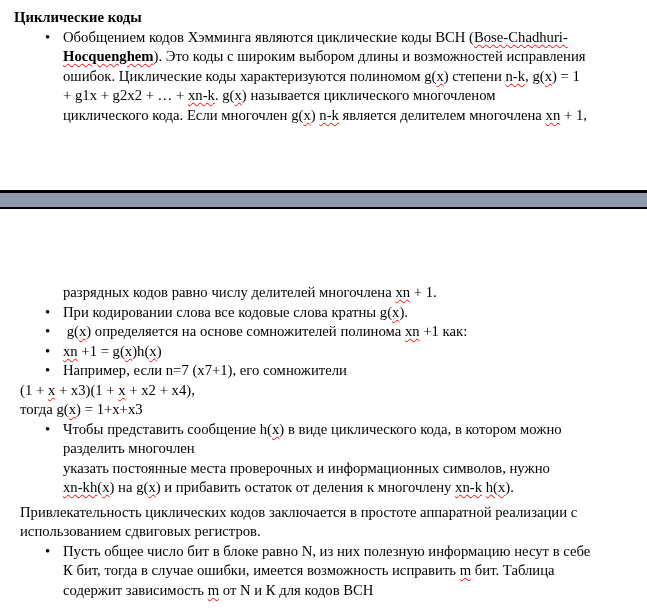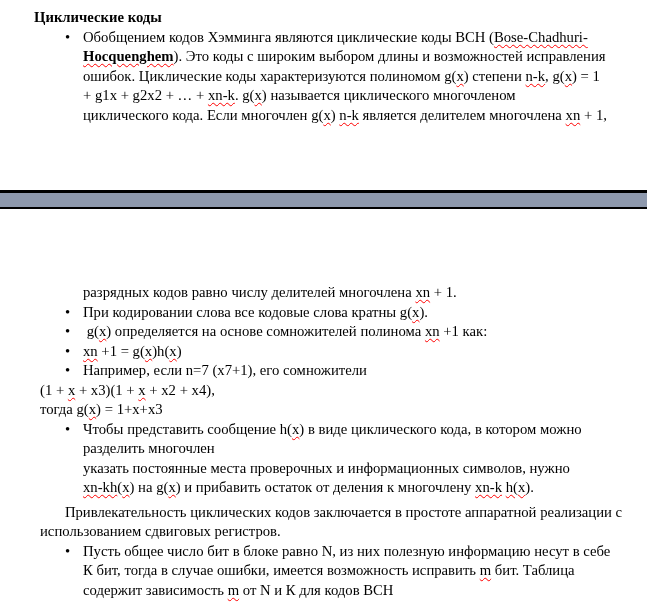--- a/index.html
+++ b/index.html
@@ -5,21 +5,21 @@
   * { margin: 0; padding: 0; box-sizing: border-box; }
   html, body { width: 647px; height: 616px; overflow: hidden; }
   body {
     background: #ffffff;
     color: #000000;
     font-family: "Liberation Serif", "DejaVu Serif", serif;
     font-size: 14.7px;
     line-height: 19.5px;
   }
   #doc { padding-top: 8px; width: 647px; }
-  .line { white-space: pre; position: relative; height: 19.5px; margin-left: 20px; }
+  .line { white-space: pre; position: relative; height: 19.5px; }
   .l-heading { padding-left: 14px; font-weight: bold; }
   .l-flush   { padding-left: 20px; }
   .l-cont    { padding-left: 63px; }
   .l-bullet  { padding-left: 63px; }
   .bullet-marker {
     position: absolute;
     left: 45px; top: 0;
     font-family: "Liberation Serif", serif;
   }
   .wavy {
@@ -55,18 +55,18 @@
     <div class="line l-bullet"><span class="bullet-marker">•</span><span>При кодировании слова все кодовые слова кратны g(</span><span class="wavy" style="text-decoration-color: rgb(255, 0, 0);">x</span><span>).</span></div>
     <div class="line l-bullet"><span class="bullet-marker">•</span><span> g(</span><span class="wavy" style="text-decoration-color: rgb(255, 0, 0);">x</span><span>) определяется на основе сомножителей полинома </span><span class="wavy" style="text-decoration-color: rgb(255, 0, 0);">xn</span><span> +1 как:</span></div>
     <div class="line l-bullet"><span class="bullet-marker">•</span><span class="wavy" style="text-decoration-color: rgb(255, 0, 0);">xn</span><span> +1 = g(</span><span class="wavy" style="text-decoration-color: rgb(255, 0, 0);">x</span><span>)h(</span><span class="wavy" style="text-decoration-color: rgb(255, 0, 0);">x</span><span>)</span></div>
     <div class="line l-bullet"><span class="bullet-marker">•</span><span>Например, если n=7 (x7+1), его сомножители</span></div>
     <div class="line l-flush"><span>(1 + </span><span class="wavy" style="text-decoration-color: rgb(255, 0, 0);">x</span><span> + x3)(1 + </span><span class="wavy" style="text-decoration-color: rgb(255, 0, 0);">x</span><span> + x2 + x4),</span></div>
     <div class="line l-flush"><span>тогда g(</span><span class="wavy" style="text-decoration-color: rgb(255, 0, 0);">x</span><span>) = 1+x+x3</span></div>
     <div class="line l-bullet"><span class="bullet-marker">•</span><span>Чтобы представить сообщение h(</span><span class="wavy" style="text-decoration-color: rgb(255, 0, 0);">x</span><span>) в виде циклического кода, в котором можно</span></div>
     <div class="line l-cont"><span>разделить многочлен</span></div>
     <div class="line l-cont"><span>указать постоянные места проверочных и информационных символов, нужно</span></div>
     <div class="line l-cont"><span class="wavy" style="text-decoration-color: rgb(255, 0, 0);">xn-kh</span><span>(</span><span class="wavy" style="text-decoration-color: rgb(255, 0, 0);">x</span><span>) на g(</span><span class="wavy" style="text-decoration-color: rgb(255, 0, 0);">x</span><span>) и прибавить остаток от деления к многочлену </span><span class="wavy" style="text-decoration-color: rgb(255, 0, 0);">xn-k</span><span> </span><span class="wavy" style="text-decoration-color: rgb(255, 0, 0);">h(x</span><span>).</span></div>
-    <div class="line l-flush" style="margin-top: 5px; text-align: center;"><span>Привлекательность циклических кодов заключается в простоте аппаратной реализации с</span></div>
+    <div class="line l-flush" style="margin-top: 5px;"><span>Привлекательность циклических кодов заключается в простоте аппаратной реализации с</span></div>
     <div class="line l-flush"><span>использованием сдвиговых регистров.</span></div>
     <div class="line l-bullet"><span class="bullet-marker">•</span><span>Пусть общее число бит в блоке равно N, из них полезную информацию несут в себе</span></div>
     <div class="line l-cont"><span>К бит, тогда в случае ошибки, имеется возможность исправить </span><span class="wavy" style="text-decoration-color: rgb(255, 0, 0);">m</span><span> бит. Таблица</span></div>
     <div class="line l-cont"><span>содержит зависимость </span><span class="wavy" style="text-decoration-color: rgb(255, 0, 0);">m</span><span> от N и К для кодов BCH</span></div>
   </div>
 
 </body></html>

